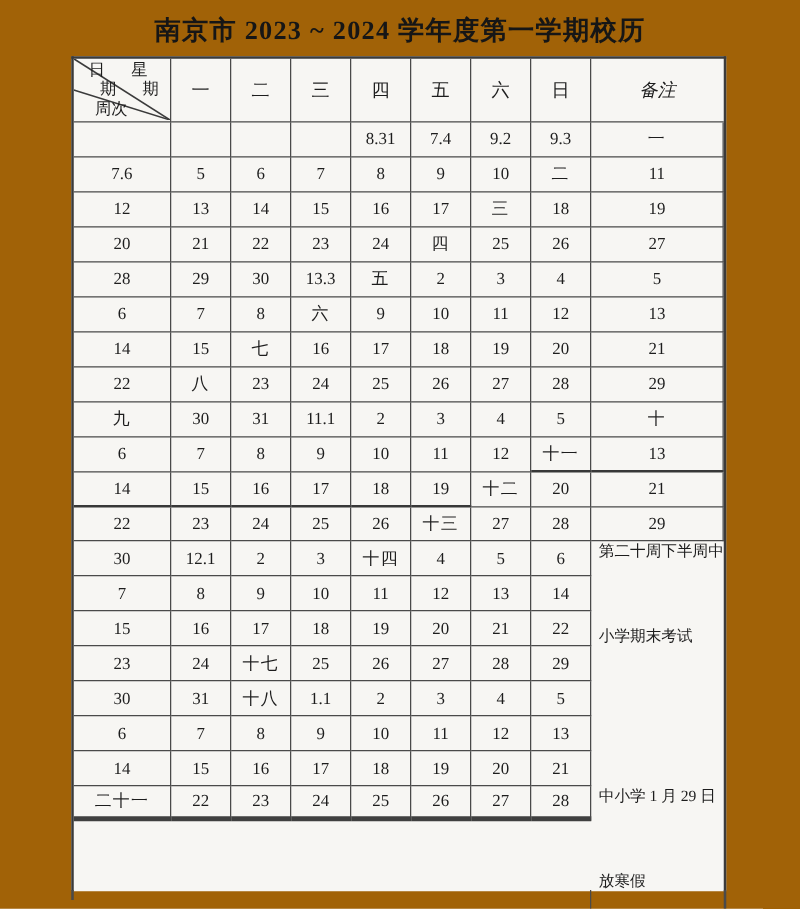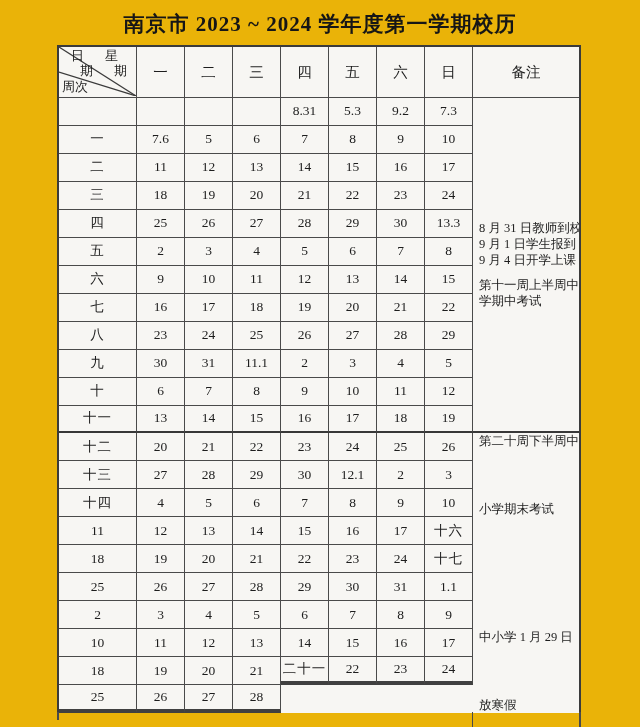--- a/index.html
+++ b/index.html
@@ -1,19 +1,19 @@
 <!DOCTYPE html>
 <html><head>
 <meta charset="utf-8">
 <style>
   html,body{margin:0;padding:0;}
   .page{
     position:relative;
     width:640px;height:727px;
-    background:#eab308;
+    background:#a16207;
     overflow:hidden;
     font-family:"Liberation Serif","DejaVu Serif",serif;
     color:#1d1d1d;
   }
   .page-title{
     position:absolute;top:10px;left:0;width:640px;
     text-align:center;
     font-size:21px;font-weight:bold;letter-spacing:1px;
     color:#161616;
   }
@@ -39,21 +39,21 @@
   .week{letter-spacing:1px;}
   .section-end{border-bottom:2px solid #383838;}
   .bottom-edge{border-bottom:4px solid #404040;}
   .corner{position:relative;}
   .corner svg{position:absolute;left:0;top:0;}
   .corner .lbl{position:absolute;font-size:13px;line-height:14px;}
   .lbl-date-top{left:12px;top:2px;}
   .lbl-week-top{left:46px;top:2px;}
   .lbl-date-bot{left:21px;top:17px;}
   .lbl-week-bot{left:55px;top:17px;}
-  .lbl-rows{left:3px;top:33px;}
+  .lbl-rows{left:17px;top:33px;}
   .remarks-cell{
     grid-column:9;
     border-right:none;
     flex-direction:column;align-items:flex-start;justify-content:center;
     padding:0 3px 0 6px;
     font-size:12.5px;line-height:16px;
   }
   .remarks-2{border-bottom:none;}
   .remarks-head{border-right:none;}
   .rline{white-space:nowrap;}
@@ -77,53 +77,45 @@
         <line x1="0" y1="0" x2="77" y2="49" stroke="#3b3b3b" stroke-width="1.2"></line>
         <line x1="0" y1="25" x2="77" y2="49" stroke="#3b3b3b" stroke-width="1.2"></line>
       </svg>
       <span class="lbl lbl-date-top">日</span>
       <span class="lbl lbl-week-top">星</span>
       <span class="lbl lbl-date-bot">期</span>
       <span class="lbl lbl-week-bot">期</span>
       <span class="lbl lbl-rows">周次</span>
     </div>
 
-    <div class="cell head remarks-head" style="grid-column:9;grid-row:1;">备注</div>
-
-    <div class="cell remarks-cell remarks-1 section-end" style="grid-column:9;grid-row:2 / span 12;">
-        <div class="rline">8 月 31 日教师到校</div>
-        <div class="rline">9 月 1 日学生报到</div>
-        <div class="rline">9 月 4 日开学上课</div>
-        <div class="rline blank">&nbsp;</div>
-        <div class="rline">第十一周上半周中</div>
-        <div class="rline">学期中考试</div>
-      </div>
+    <div class="cell head remarks-head" style="grid-column:9;grid-row:1;font-style:italic;">备注</div>
+
     <div class="cell remarks-cell remarks-2" style="grid-column:9;grid-row:14 / span 10;justify-content:space-between;">
         <div class="rline">第二十周下半周中</div>
         <div class="rline">小学期末考试</div>
         <div class="rline blank">&nbsp;</div>
         <div class="rline">中小学 1 月 29 日</div>
         <div class="rline">放寒假</div>
       </div>
 
   <div class="cell head">一</div>
       <div class="cell head">二</div>
       <div class="cell head">三</div>
       <div class="cell head">四</div>
       <div class="cell head">五</div>
       <div class="cell head">六</div>
       <div class="cell head">日</div>
       <div class="cell week"></div>
       <div class="cell num"></div>
       <div class="cell num"></div>
       <div class="cell num"></div>
       <div class="cell num">8.31</div>
-      <div class="cell num">5.3</div>
+      <div class="cell num">7.4</div>
       <div class="cell num">9.2</div>
-      <div class="cell num">7.3</div>
+      <div class="cell num">9.3</div>
       <div class="cell week">一</div>
       <div class="cell num">7.6</div>
       <div class="cell num">5</div>
       <div class="cell num">6</div>
       <div class="cell num">7</div>
       <div class="cell num">8</div>
       <div class="cell num">9</div>
       <div class="cell num">10</div>
       <div class="cell week">二</div>
       <div class="cell num">11</div>
@@ -229,36 +221,36 @@
       <div class="cell num">8</div>
       <div class="cell num">9</div>
       <div class="cell num">10</div>
       <div class="cell num">11</div>
       <div class="cell num">12</div>
       <div class="cell num">13</div>
       <div class="cell num">14</div>
       <div class="cell num">15</div>
       <div class="cell num">16</div>
       <div class="cell num">17</div>
-      <div class="cell week">十六</div>
       <div class="cell num">18</div>
       <div class="cell num">19</div>
       <div class="cell num">20</div>
       <div class="cell num">21</div>
       <div class="cell num">22</div>
       <div class="cell num">23</div>
       <div class="cell num">24</div>
       <div class="cell week">十七</div>
       <div class="cell num">25</div>
       <div class="cell num">26</div>
       <div class="cell num">27</div>
       <div class="cell num">28</div>
       <div class="cell num">29</div>
       <div class="cell num">30</div>
       <div class="cell num">31</div>
+      <div class="cell week">十八</div>
       <div class="cell num">1.1</div>
       <div class="cell num">2</div>
       <div class="cell num">3</div>
       <div class="cell num">4</div>
       <div class="cell num">5</div>
       <div class="cell num">6</div>
       <div class="cell num">7</div>
       <div class="cell num">8</div>
       <div class="cell num">9</div>
       <div class="cell num">10</div>

